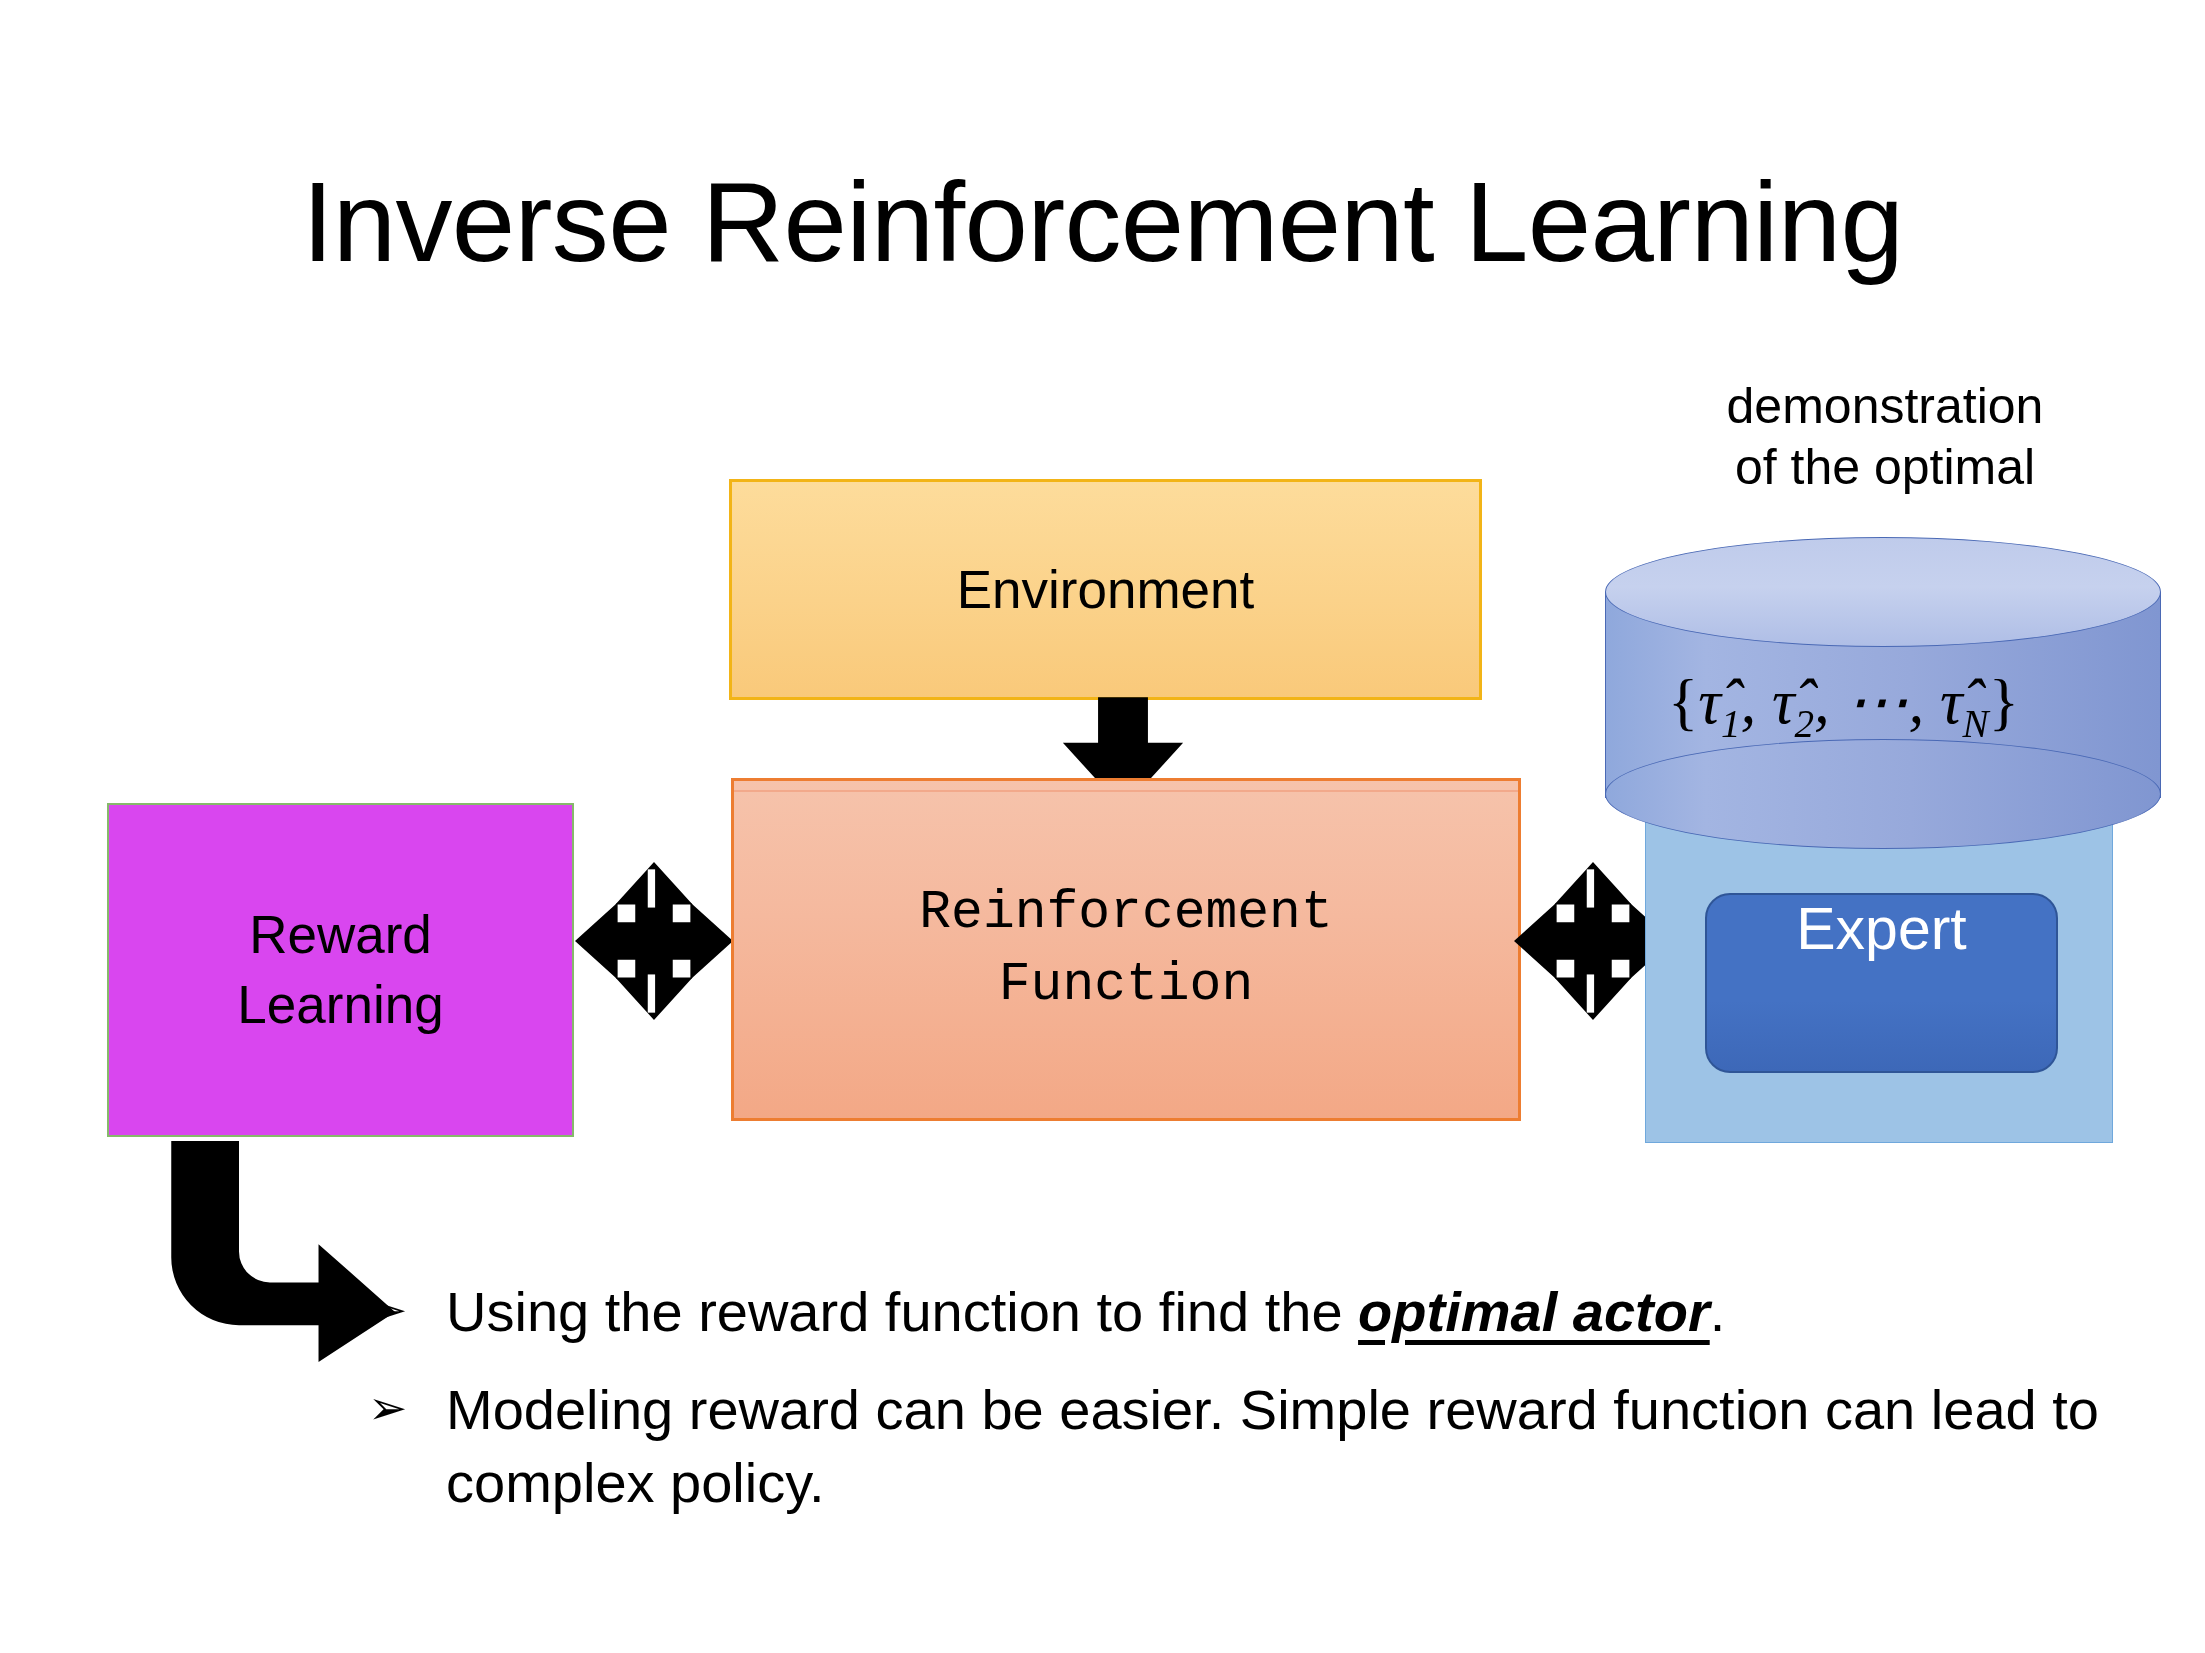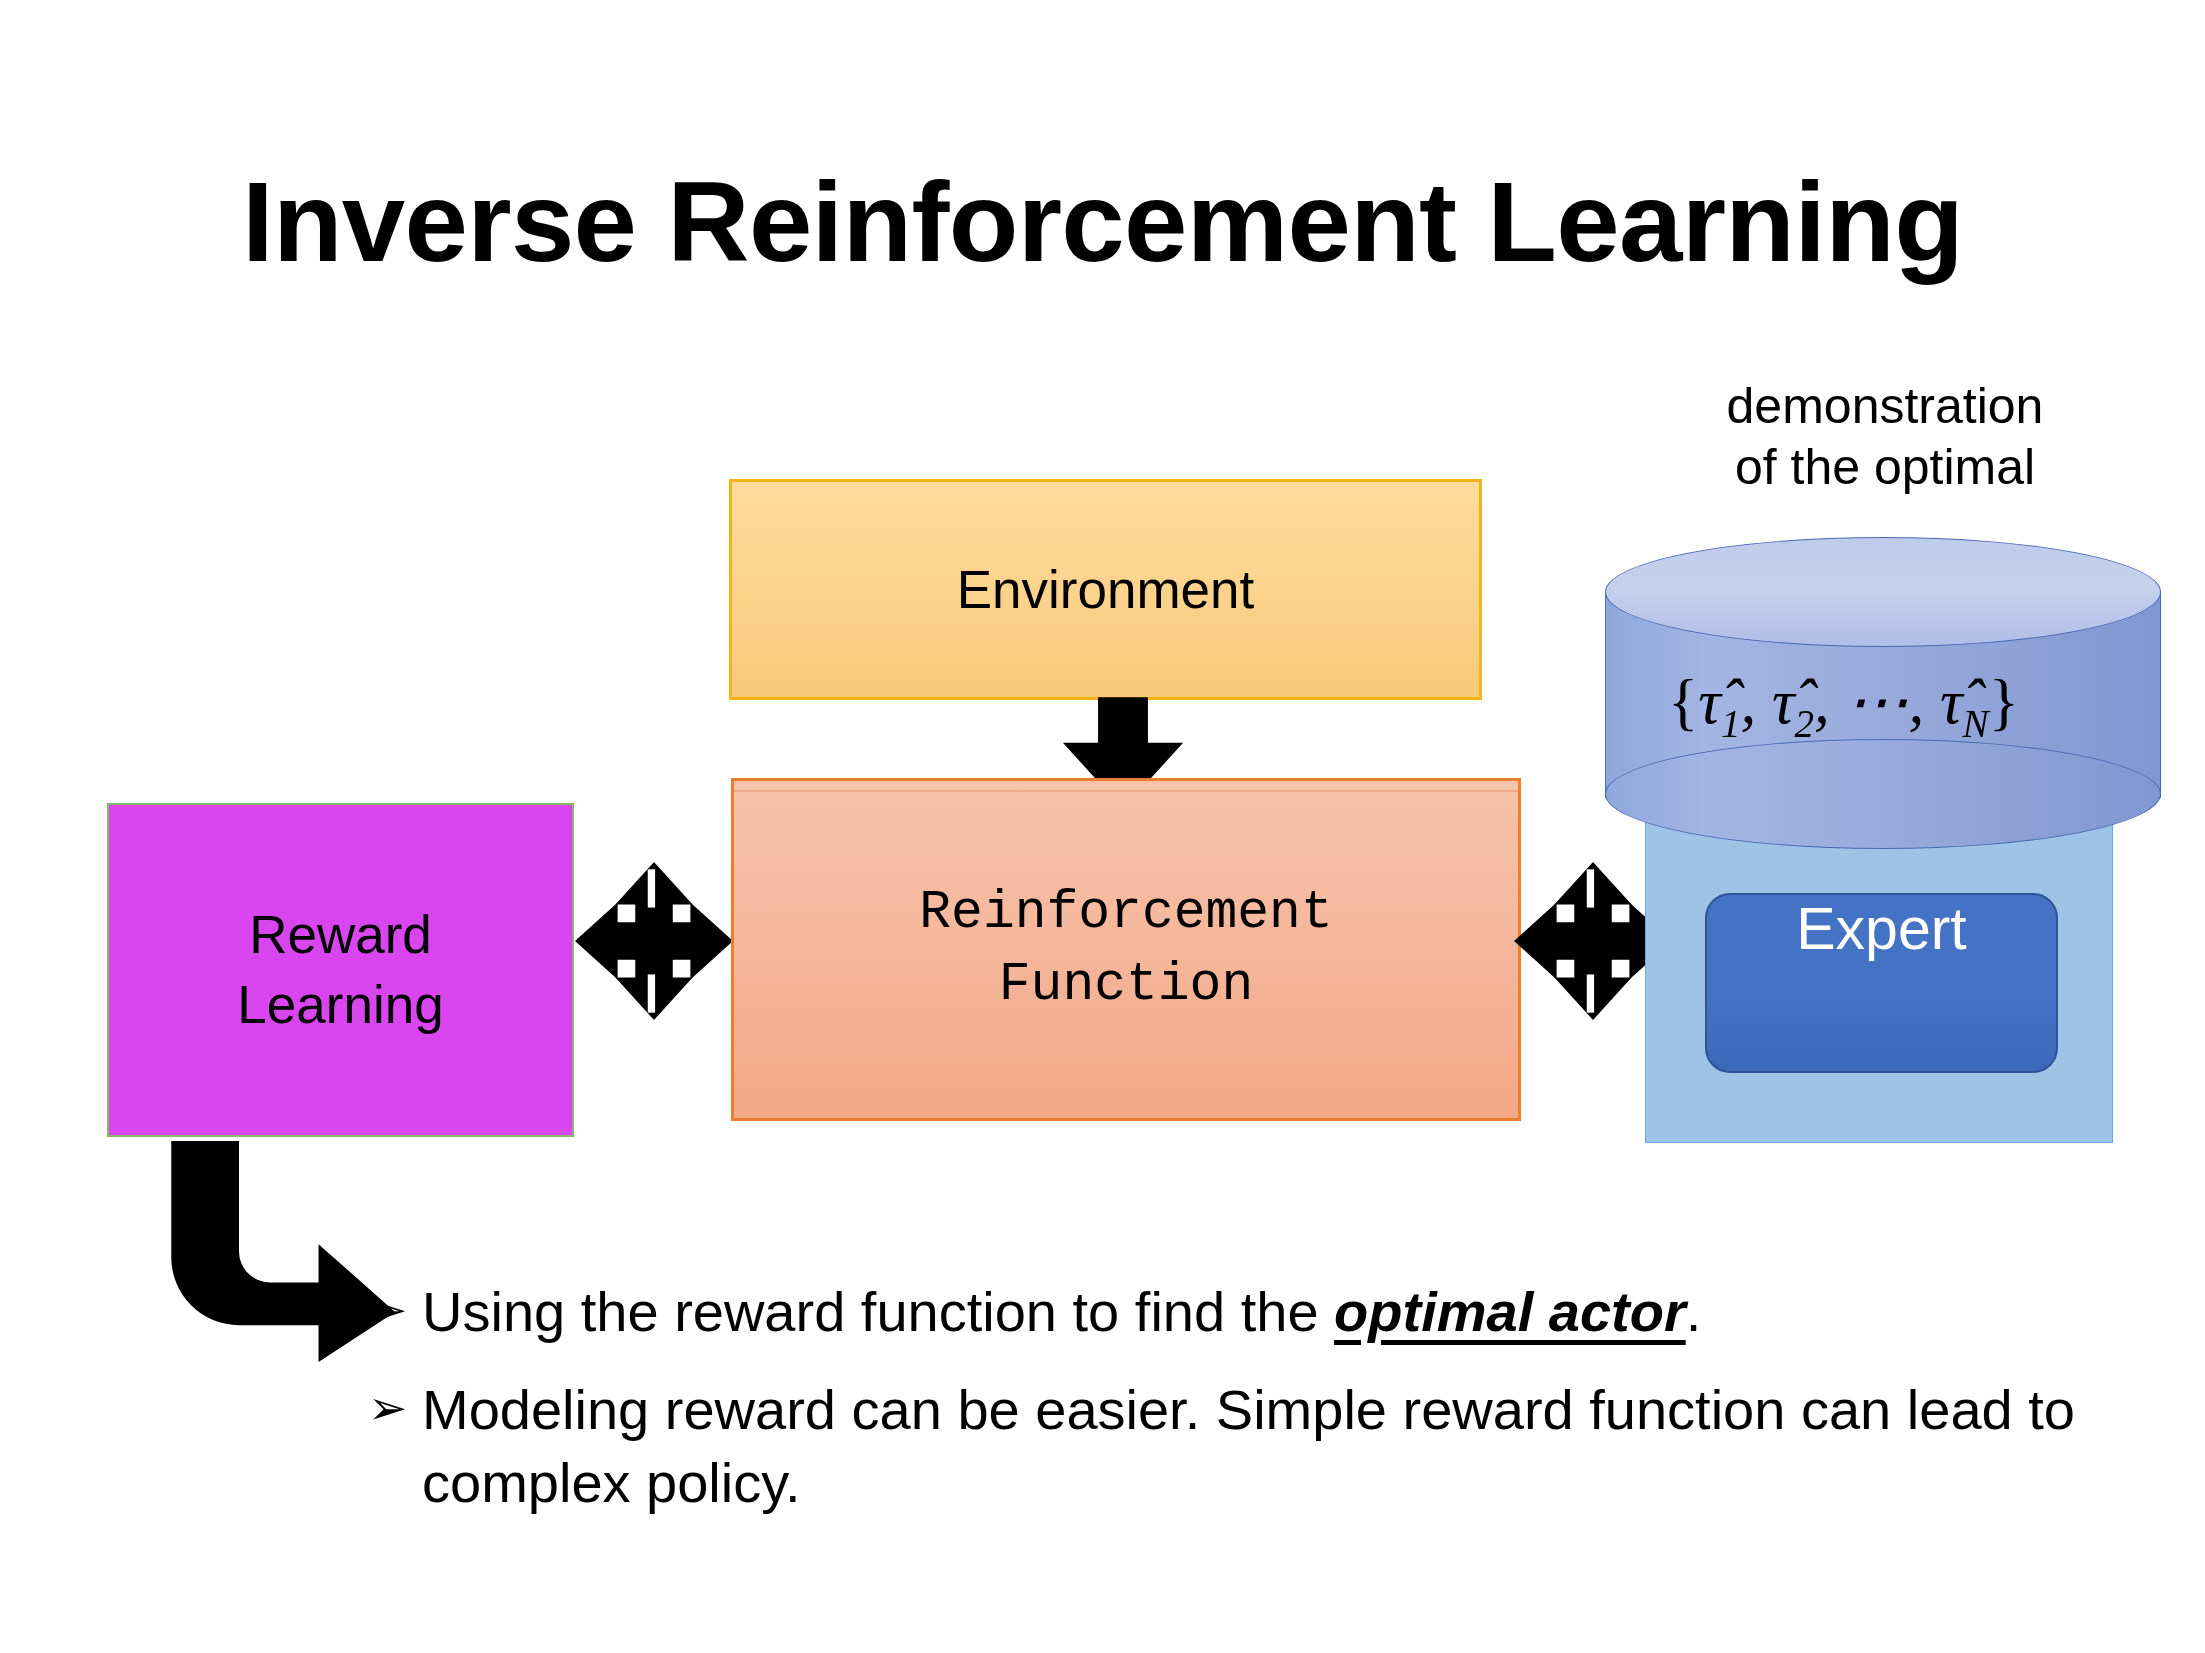--- a/index.html
+++ b/index.html
@@ -19,21 +19,21 @@
 
   
   #title {
     position: absolute;
     left: 0;
     top: 165px;
     width: 2205px;
     text-align: center;
     font-size: 114px;
     line-height: 1.0;
-    font-weight: 700;
+    font-weight: 400;
     letter-spacing: -0.7px;
     white-space: nowrap;
   }
 
   
   .box {
     position: absolute;
     box-sizing: border-box;
     display: flex;
     align-items: center;
@@ -200,21 +200,21 @@
     align-items: flex-start;
     margin-bottom: 25px;
   }
   .bullet-marker {
     flex: 0 0 auto;
     width: 54px;
     font-family: "DejaVu Sans", sans-serif;
     font-size: 47px;
     line-height: 1.45;
   }
-  .bullet-text { flex: 1 1 auto; }
+  .bullet-text { flex: 1 1 auto; margin-left: 24px; }
   .emph {
     font-weight: bold;
     font-style: italic;
     text-decoration: underline;
     text-underline-offset: 8.8px;
   }
 </style>
 </head>
 <body>
 

